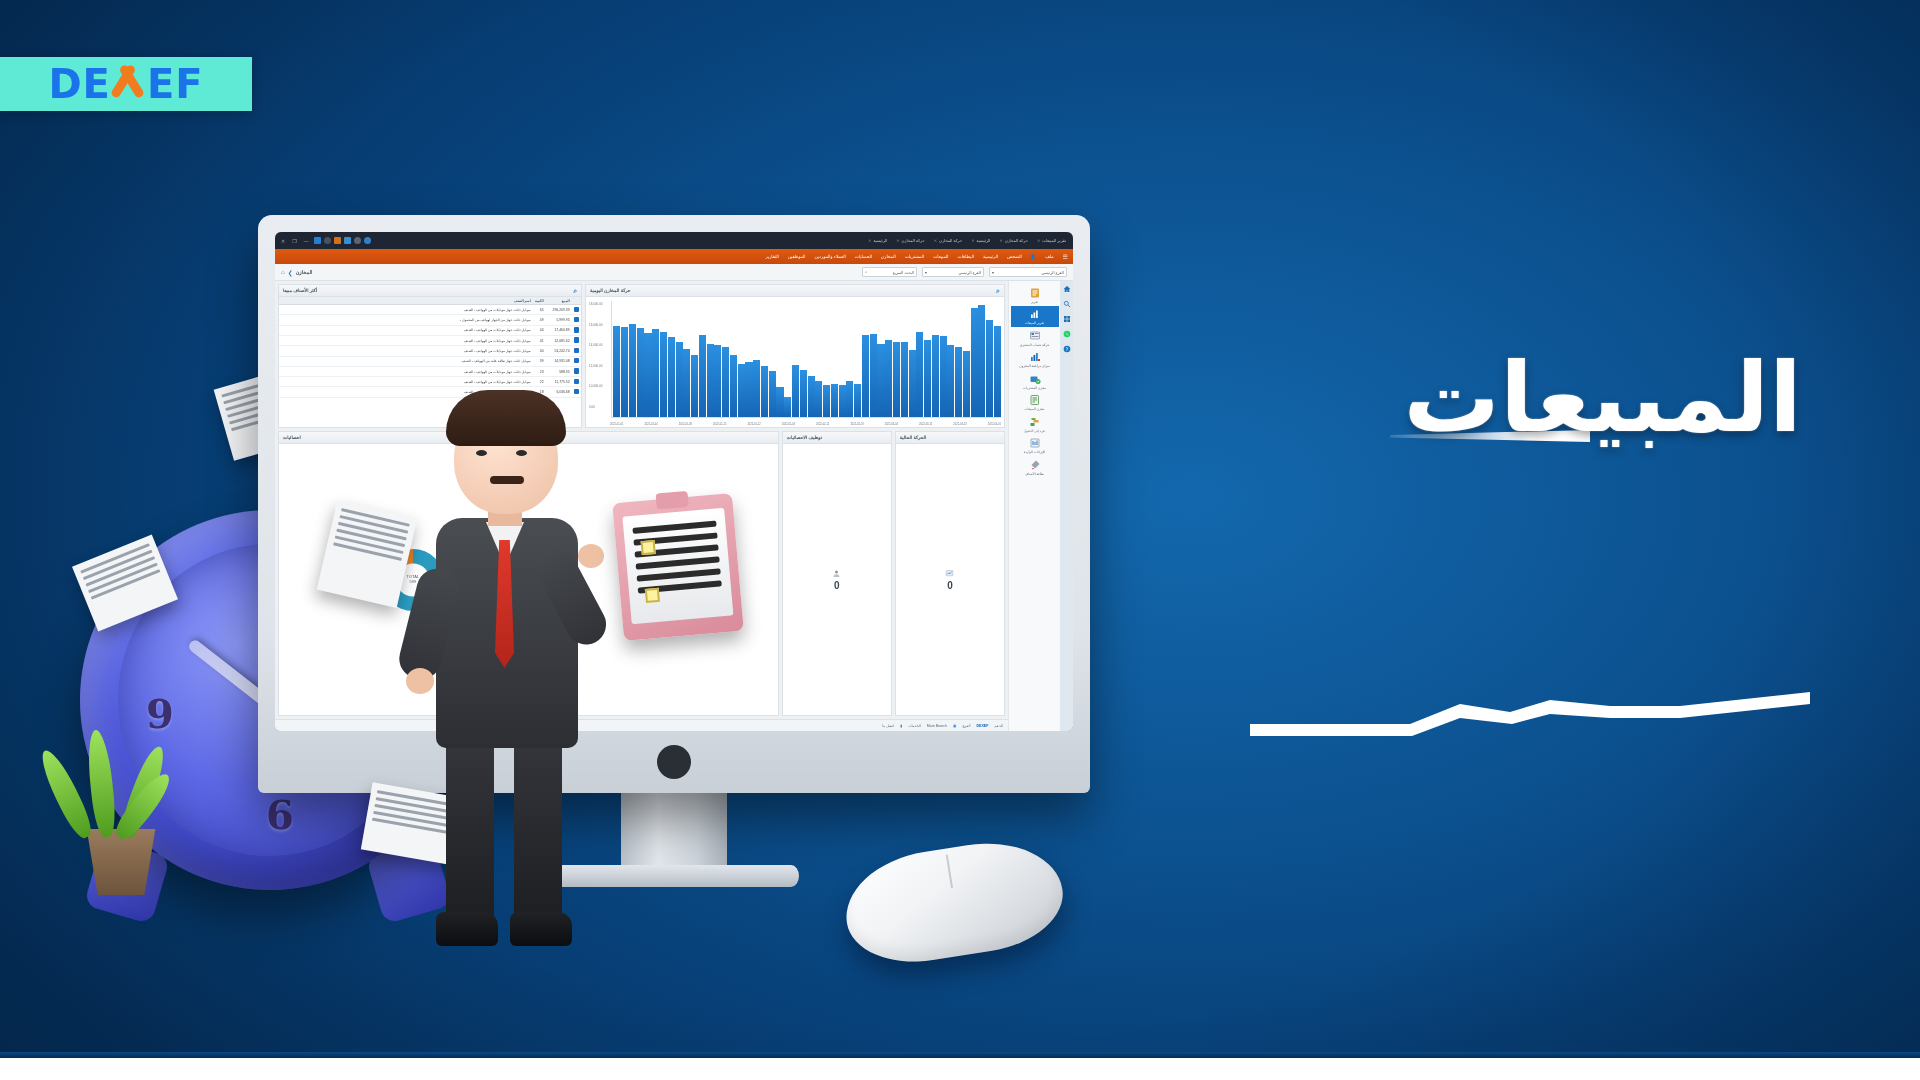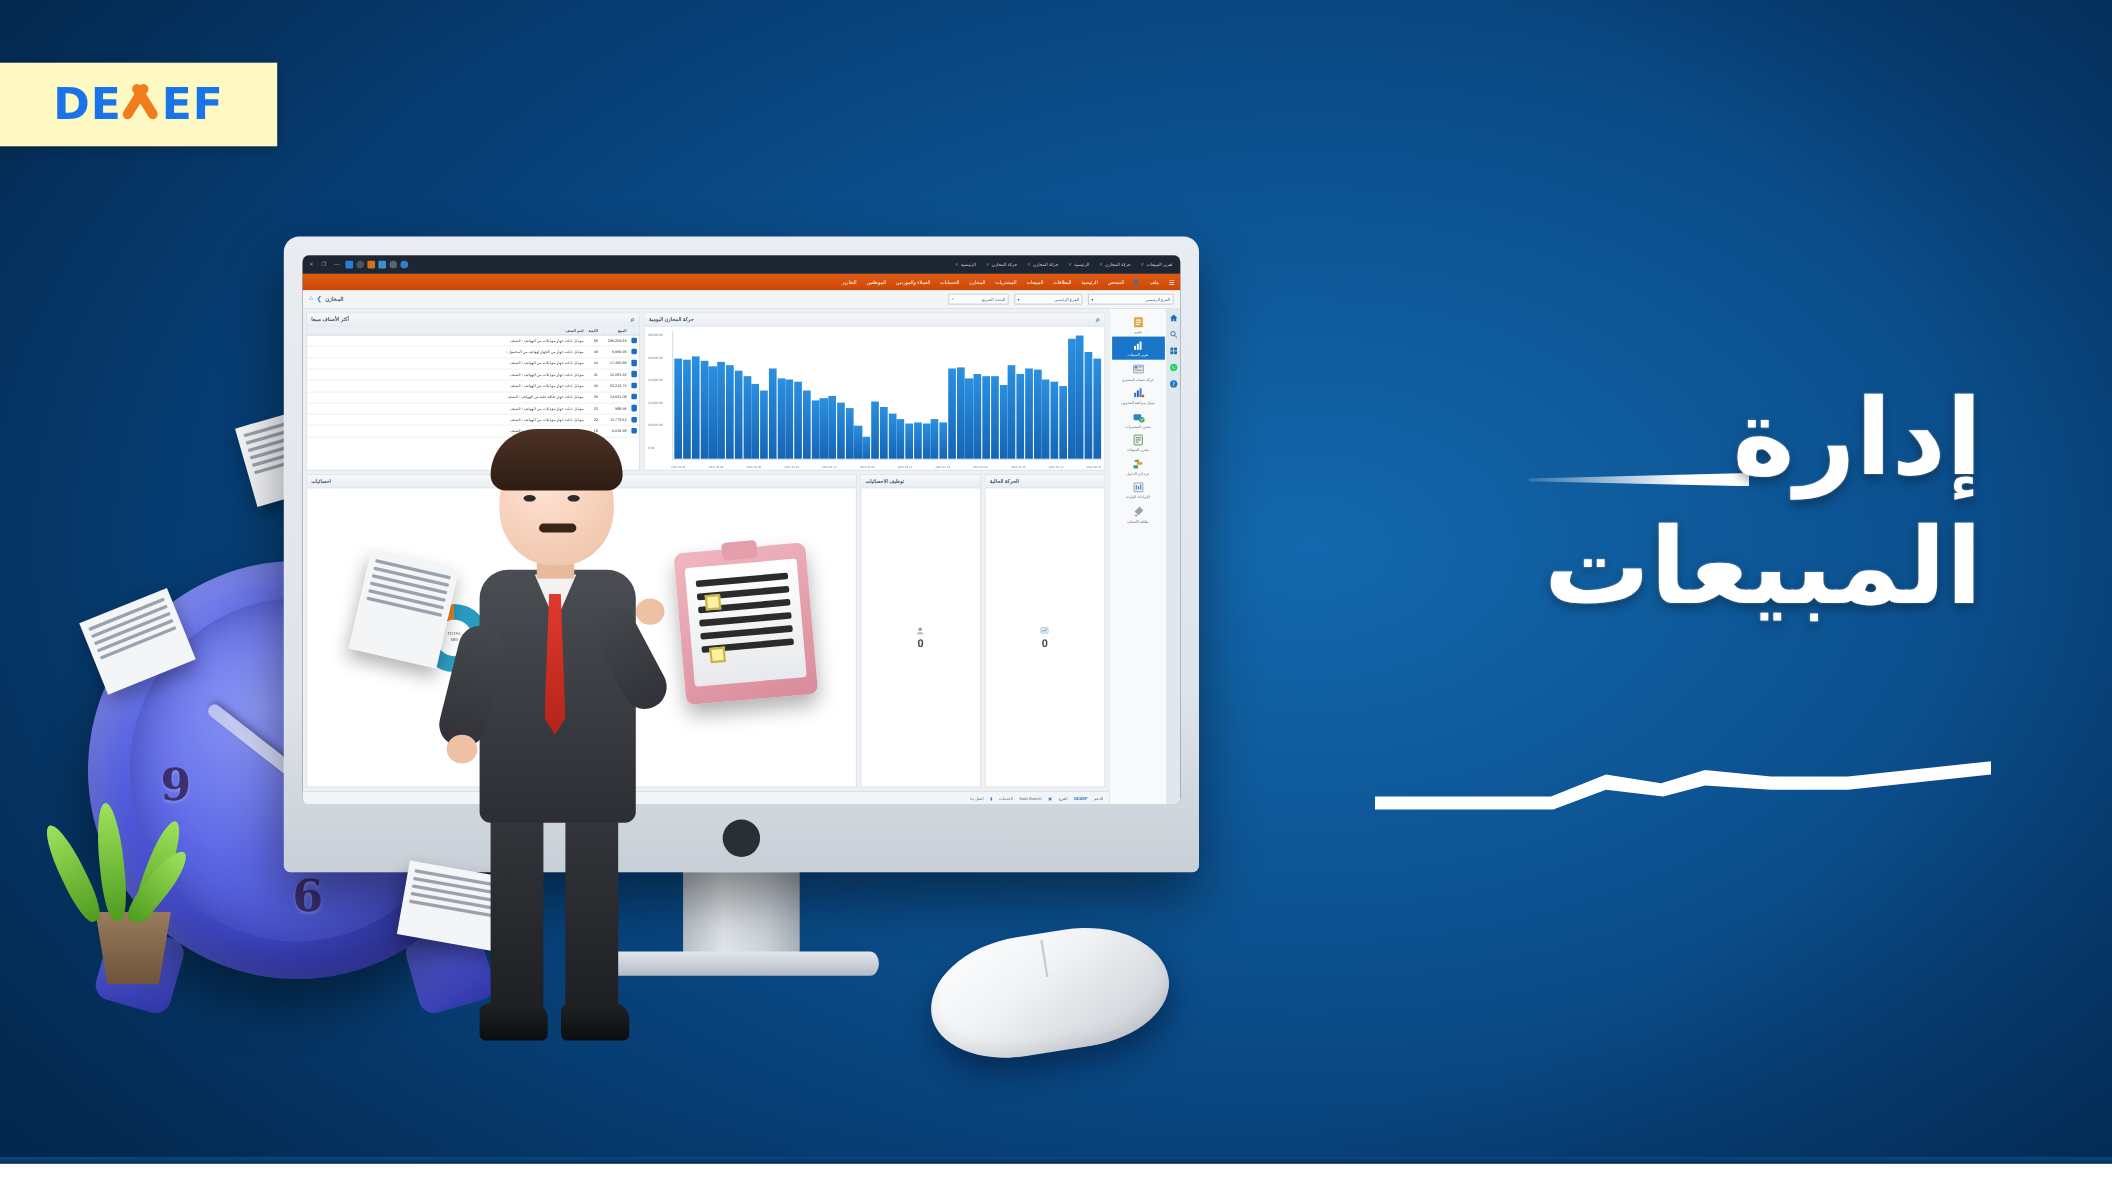--- a/index.html
+++ b/index.html
@@ -26,22 +26,22 @@
     background: #ffffff;
   }
   #bottom-strip-inner {
     position: absolute; left: 0; right: 0; bottom: 22px; height: 6px;
     background: linear-gradient(180deg, #0a4a85, #052a52);
   }
 
   
   #logo-box {
     position: absolute; left: 0; top: 57px;
-    width: 252px; height: 76px;
-    background: #fef9c3;
+    width: 252px; height: 54px;
+    background: #5eead4;
     display: flex; align-items: center; justify-content: center;
     box-shadow: 0 2px 10px rgba(0,0,0,.25);
   }
   #logo-text {
     font-size: 40px; font-weight: 700; letter-spacing: 1px;
     color: #1a73e8; font-family: "DejaVu Sans", sans-serif;
     display: flex; align-items: center;
   }
   .logo-x {
     position: relative; display: inline-block;
@@ -381,21 +381,20 @@
     <span class="logo-x">
         <i></i>
         <i></i>
       </span>
     <span>EF</span>
   </div>
 </div>
 
 <div id="dash-top"></div>
 <div id="headline">
-  <div class="headline-line">إدارة</div>
   <div class="headline-line">المبيعات</div>
 </div>
 <svg id="swoosh" viewBox="0 0 560 50">
   <path d="M0 34 L160 34 L210 14 L260 22 L300 10 L360 16 L430 16 L560 2 L560 14 L430 28 L360 28 L300 24 L262 34 L210 28 L162 46 L0 46 Z" fill="#ffffff"></path>
 </svg>
 
 <div id="clock">
   <div class="clk-foot" id="foot-l"></div>
   <div class="clk-foot" id="foot-r"></div>
   <div id="clock-body">

